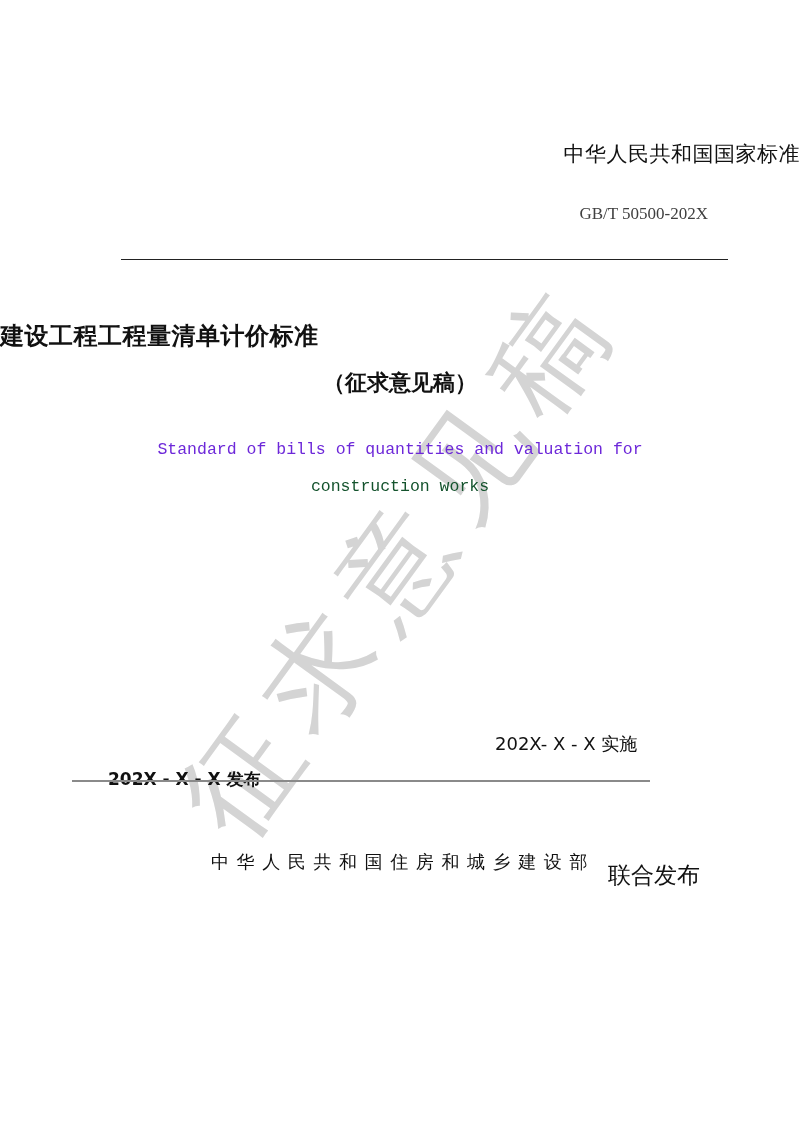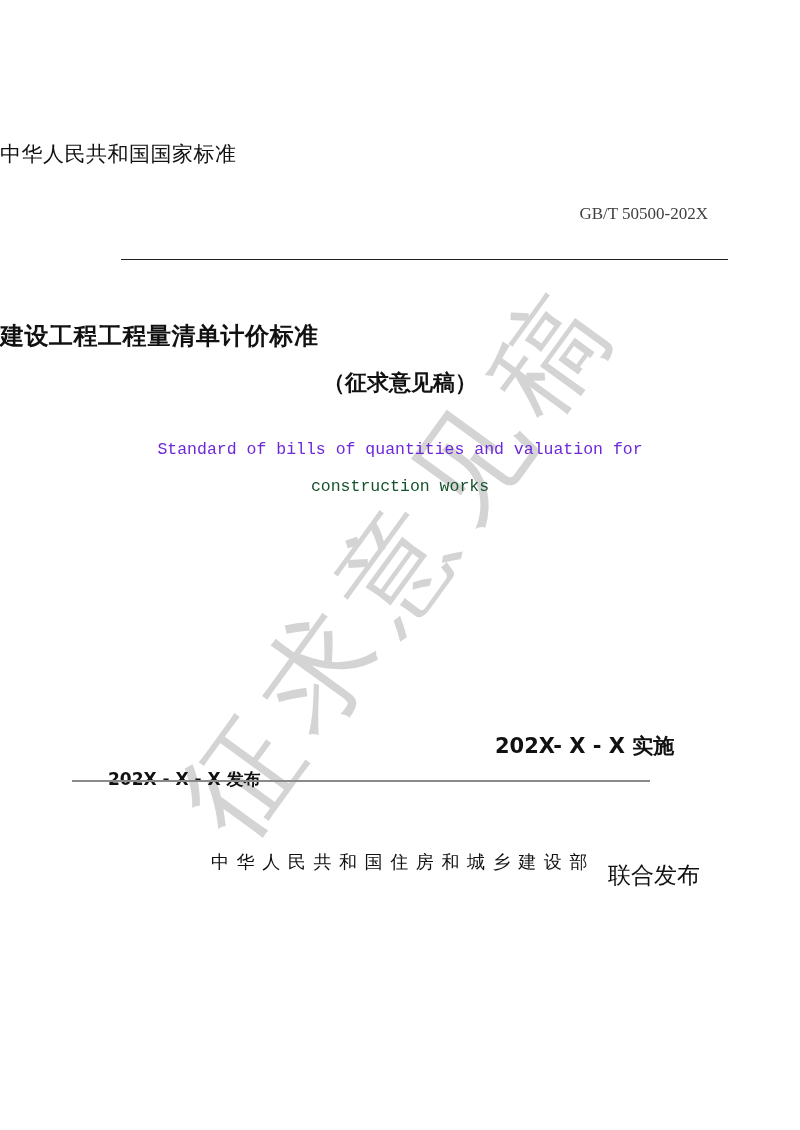--- a/index.html
+++ b/index.html
@@ -18,21 +18,21 @@
     .page {
       position: absolute;
       left: 0; top: 0;
       width: 800px; height: 1130px;
       background: #ffffff;
     }
     .abs { position: absolute; white-space: nowrap; }
 
     .nation-std {
       top: 140px; left: 0; width: 800px;
-      text-align: left;
+      text-align: right;
       font-size: 21px;
       letter-spacing: 0.5px;
       font-family: "DejaVu Sans", sans-serif;
     }
     .std-code {
       top: 204px; right: 92px;
       font-family: "Liberation Serif", "DejaVu Serif", serif;
       font-size: 17px;
       color: #404040;
     }
@@ -72,22 +72,22 @@
       color: #14532d;
     }
     .publish-date {
       top: 768px; left: 108px;
       font-size: 17px;
       font-weight: bold;
       font-family: "DejaVu Sans", sans-serif;
     }
     .effective-date {
       top: 732px; left: 495px;
-      font-size: 21px;
-      font-weight: bold;
+      font-size: 18px;
+      font-weight: normal;
       font-family: "DejaVu Sans", sans-serif;
     }
     .rule-bottom {
       position: absolute;
       left: 72px; top: 780px;
       width: 578px; height: 0;
       border-top: 2px solid #8a8a8a;
     }
     .issuer-block {
       position: absolute;

